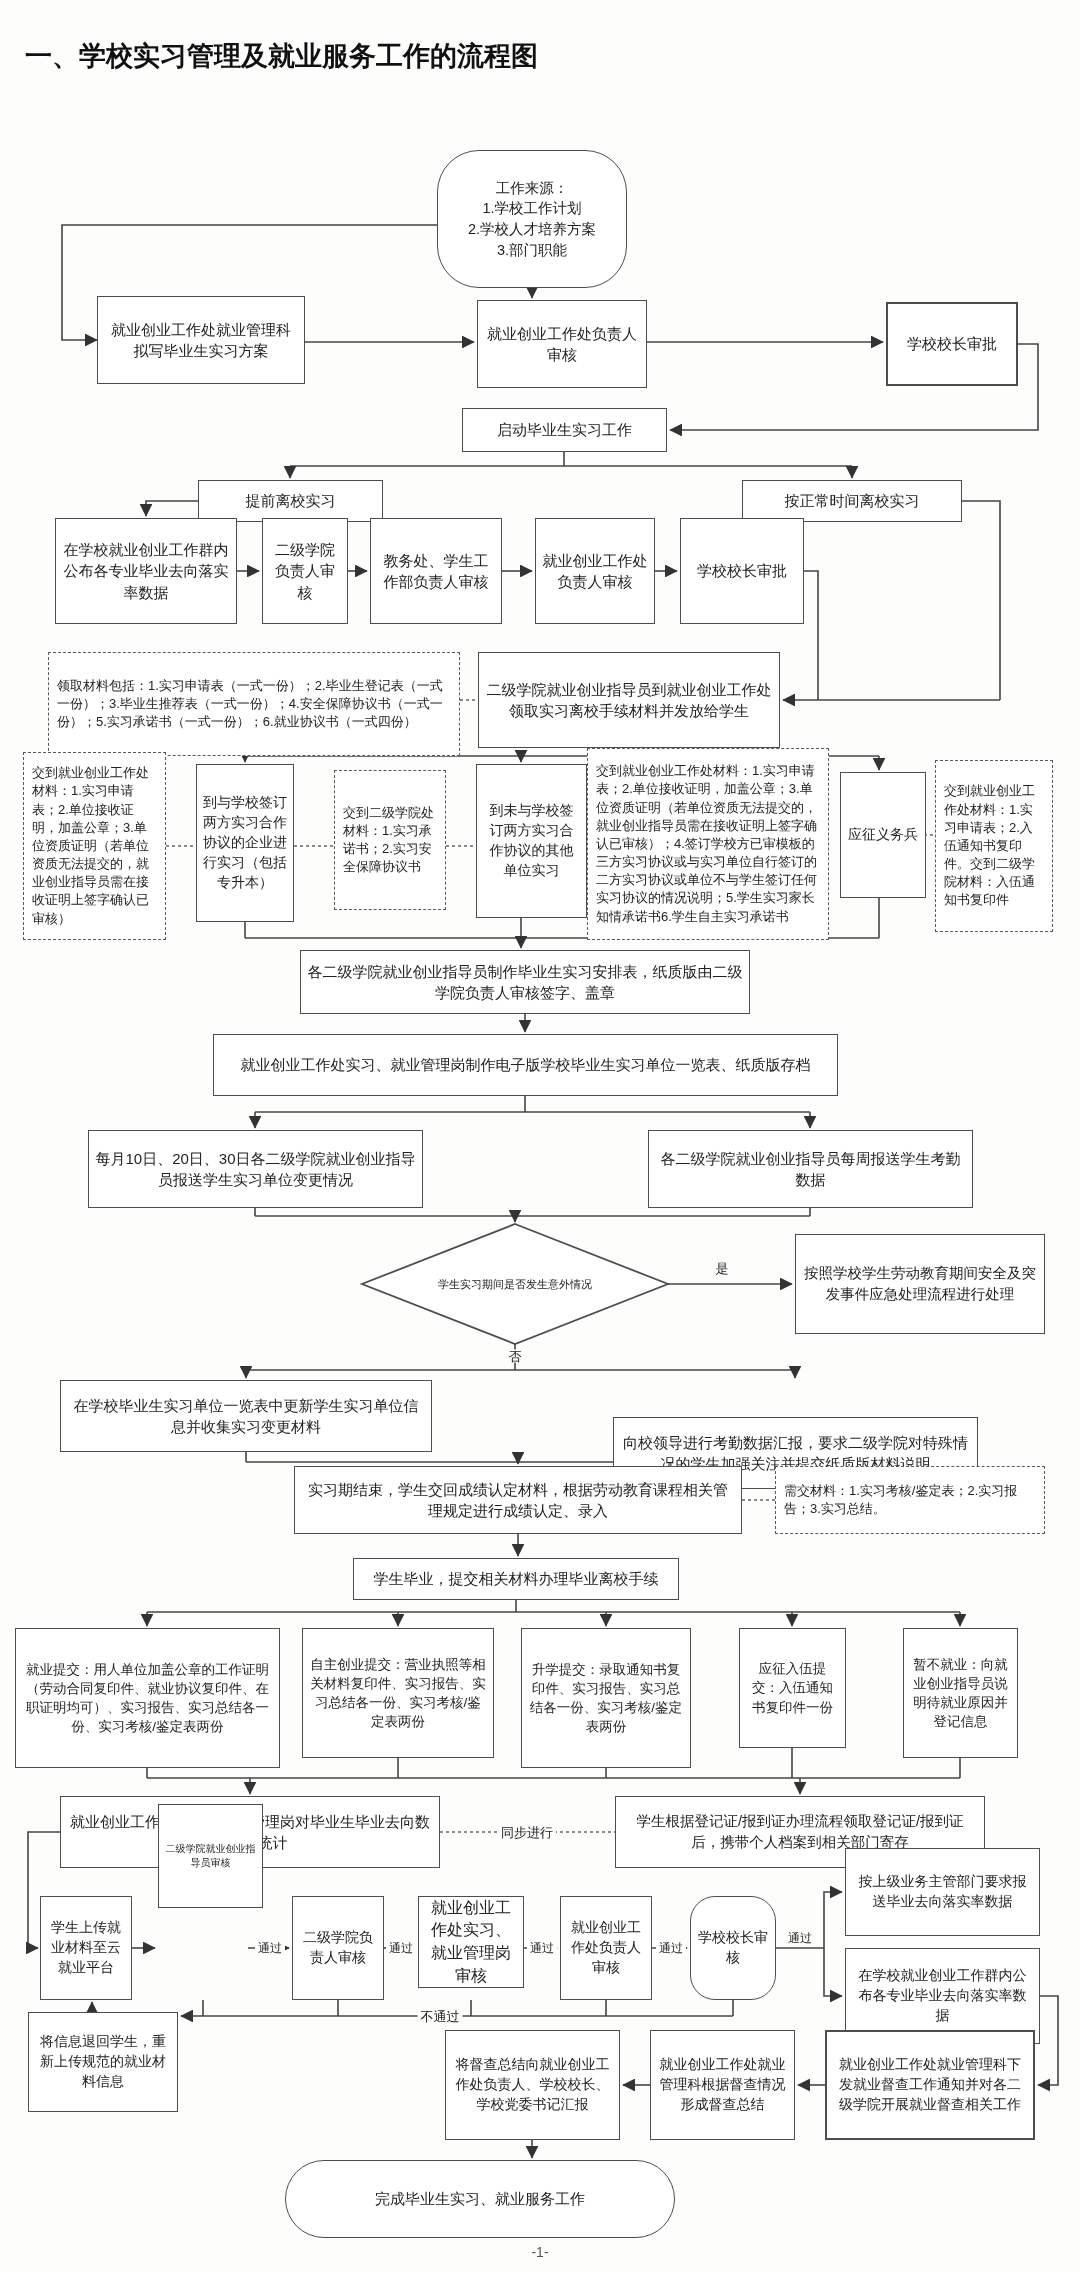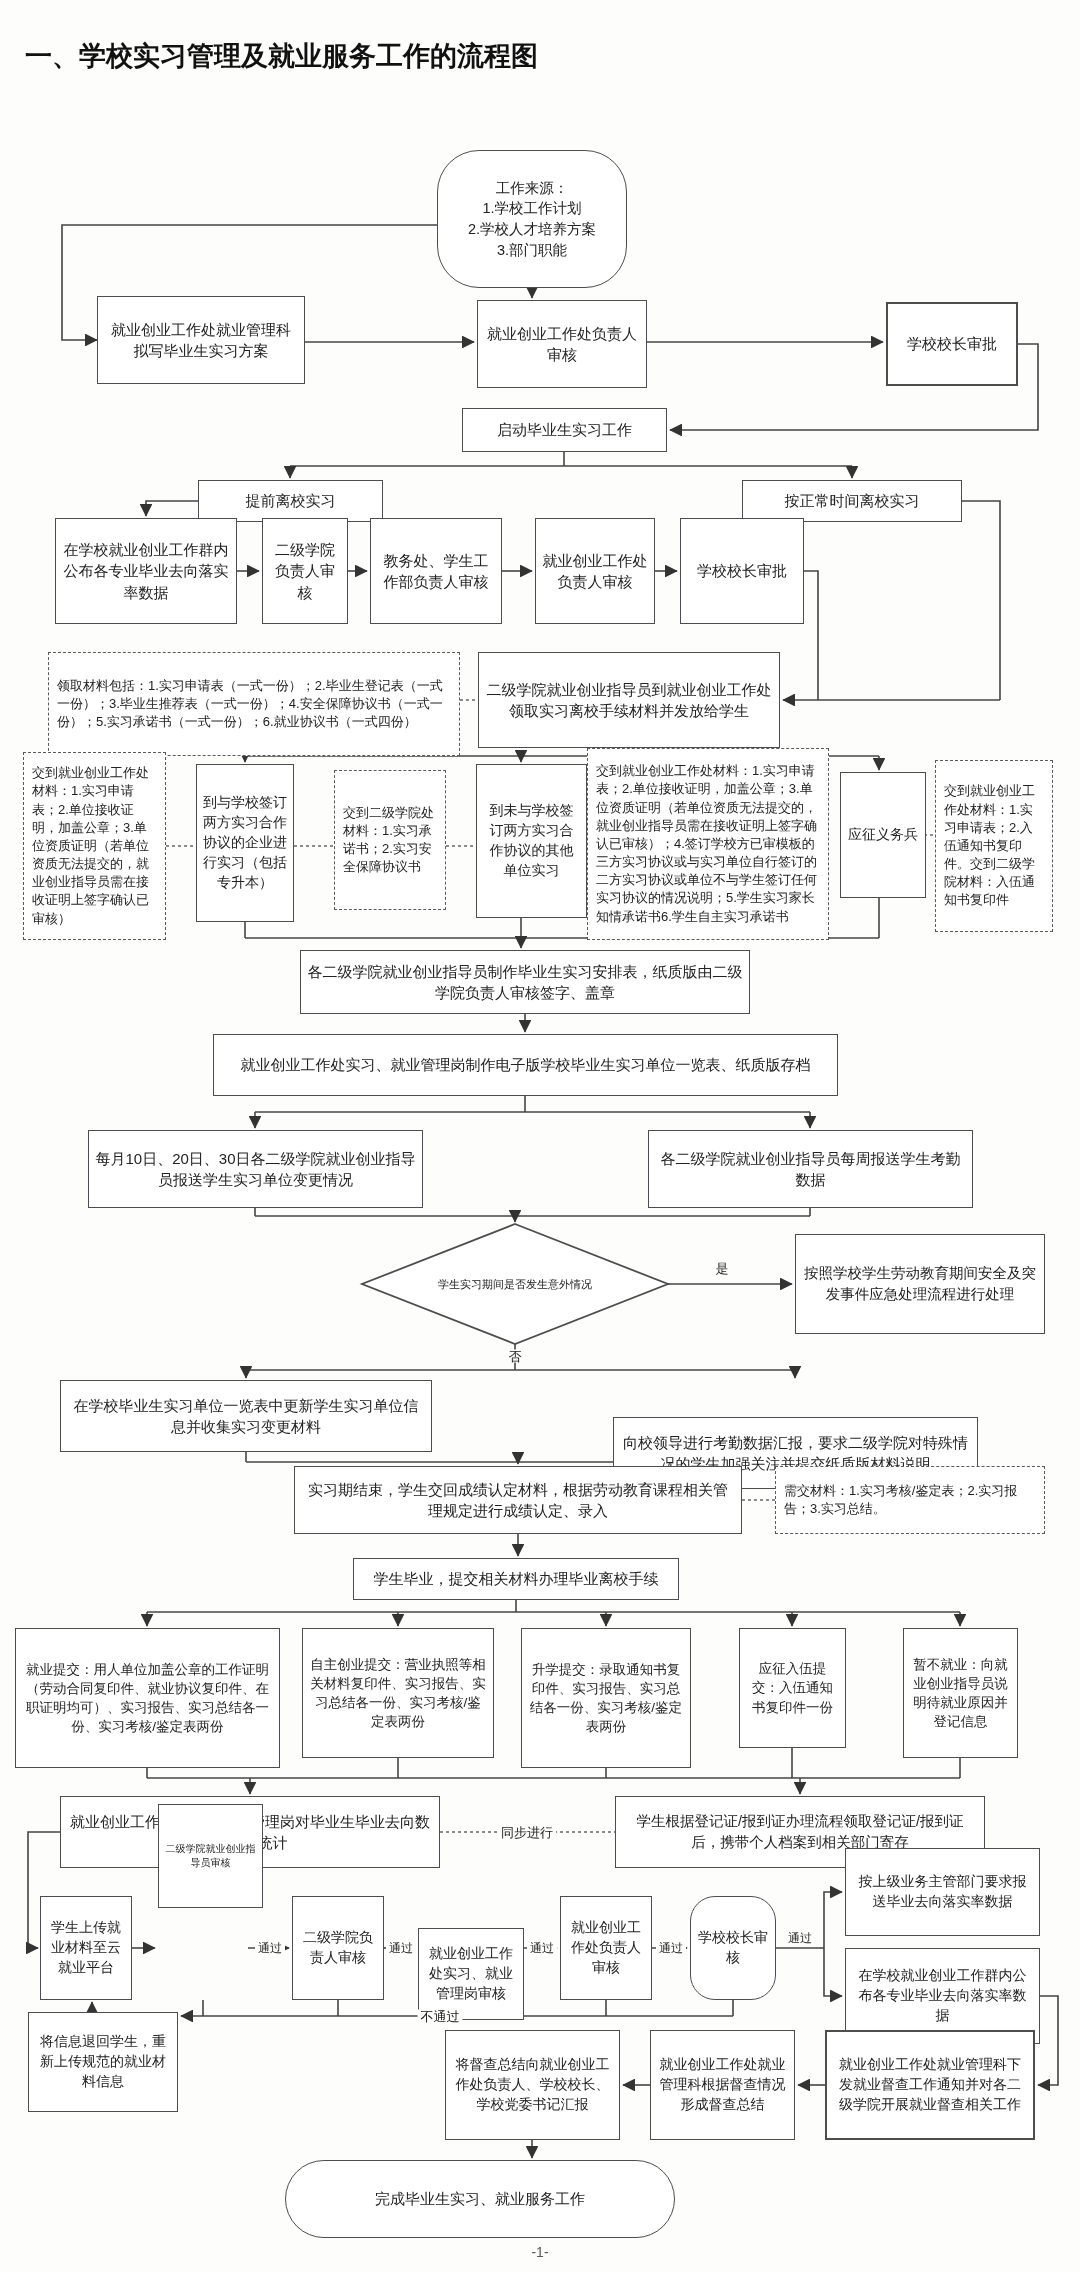--- a/index.html
+++ b/index.html
@@ -198,21 +198,21 @@
 <div class="node" style="left:521px;top:1628px;width:170px;height:140px;font-size:13.5px;">升学提交：录取通知书复印件、实习报告、实习总结各一份、实习考核/鉴定表两份</div>
 <div class="node" style="left:739px;top:1628px;width:107px;height:120px;font-size:13.5px;">应征入伍提交：入伍通知书复印件一份</div>
 <div class="node" style="left:903px;top:1628px;width:115px;height:130px;font-size:13.5px;">暂不就业：向就业创业指导员说明待就业原因并登记信息</div>
 
 <div class="node" style="left:60px;top:1796px;width:380px;height:72px;">就业创业工作处实习、就业管理岗对毕业生毕业去向数据进行统计</div>
 <div class="node" style="left:615px;top:1796px;width:370px;height:72px;font-size:14.5px;">学生根据登记证/报到证办理流程领取登记证/报到证后，携带个人档案到相关部门寄存</div>
 
 <div class="node" style="left:40px;top:1896px;width:92px;height:104px;font-size:14px;">学生上传就业材料至云就业平台</div>
 <div class="node" style="left:158px;top:1804px;width:105px;height:104px;font-size:10px;">二级学院就业创业指导员审核</div>
 <div class="node" style="left:292px;top:1896px;width:92px;height:104px;font-size:14px;">二级学院负责人审核</div>
-<div class="node" style="left:418px;top:1896px;width:106px;height:92px;font-size:14px;margin-top:32px;">就业创业工作处实习、就业管理岗审核</div>
+<div class="node" style="left:418px;top:1896px;width:106px;height:92px;font-size:16px;">就业创业工作处实习、就业管理岗审核</div>
 <div class="node" style="left:560px;top:1896px;width:92px;height:104px;font-size:14px;">就业创业工作处负责人审核</div>
 <div class="node" style="left:690px;top:1896px;width:86px;height:104px;font-size:14px;border-radius:25px;">学校校长审核</div>
 <div class="node" style="left:845px;top:1848px;width:195px;height:88px;font-size:14px;">按上级业务主管部门要求报送毕业去向落实率数据</div>
 <div class="node" style="left:845px;top:1948px;width:195px;height:96px;font-size:14px;">在学校就业创业工作群内公布各专业毕业去向落实率数据</div>
 <div class="node" style="left:28px;top:2012px;width:150px;height:100px;font-size:14px;">将信息退回学生，重新上传规范的就业材料信息</div>
 
 <div class="node" style="left:825px;top:2030px;width:210px;height:110px;font-size:14px;border-width:2px;">就业创业工作处就业管理科下发就业督查工作通知并对各二级学院开展就业督查相关工作</div>
 <div class="node" style="left:650px;top:2030px;width:145px;height:110px;font-size:14px;">就业创业工作处就业管理科根据督查情况形成督查总结</div>
 <div class="node" style="left:445px;top:2030px;width:175px;height:110px;font-size:14px;">将督查总结向就业创业工作处负责人、学校校长、学校党委书记汇报</div>
 

